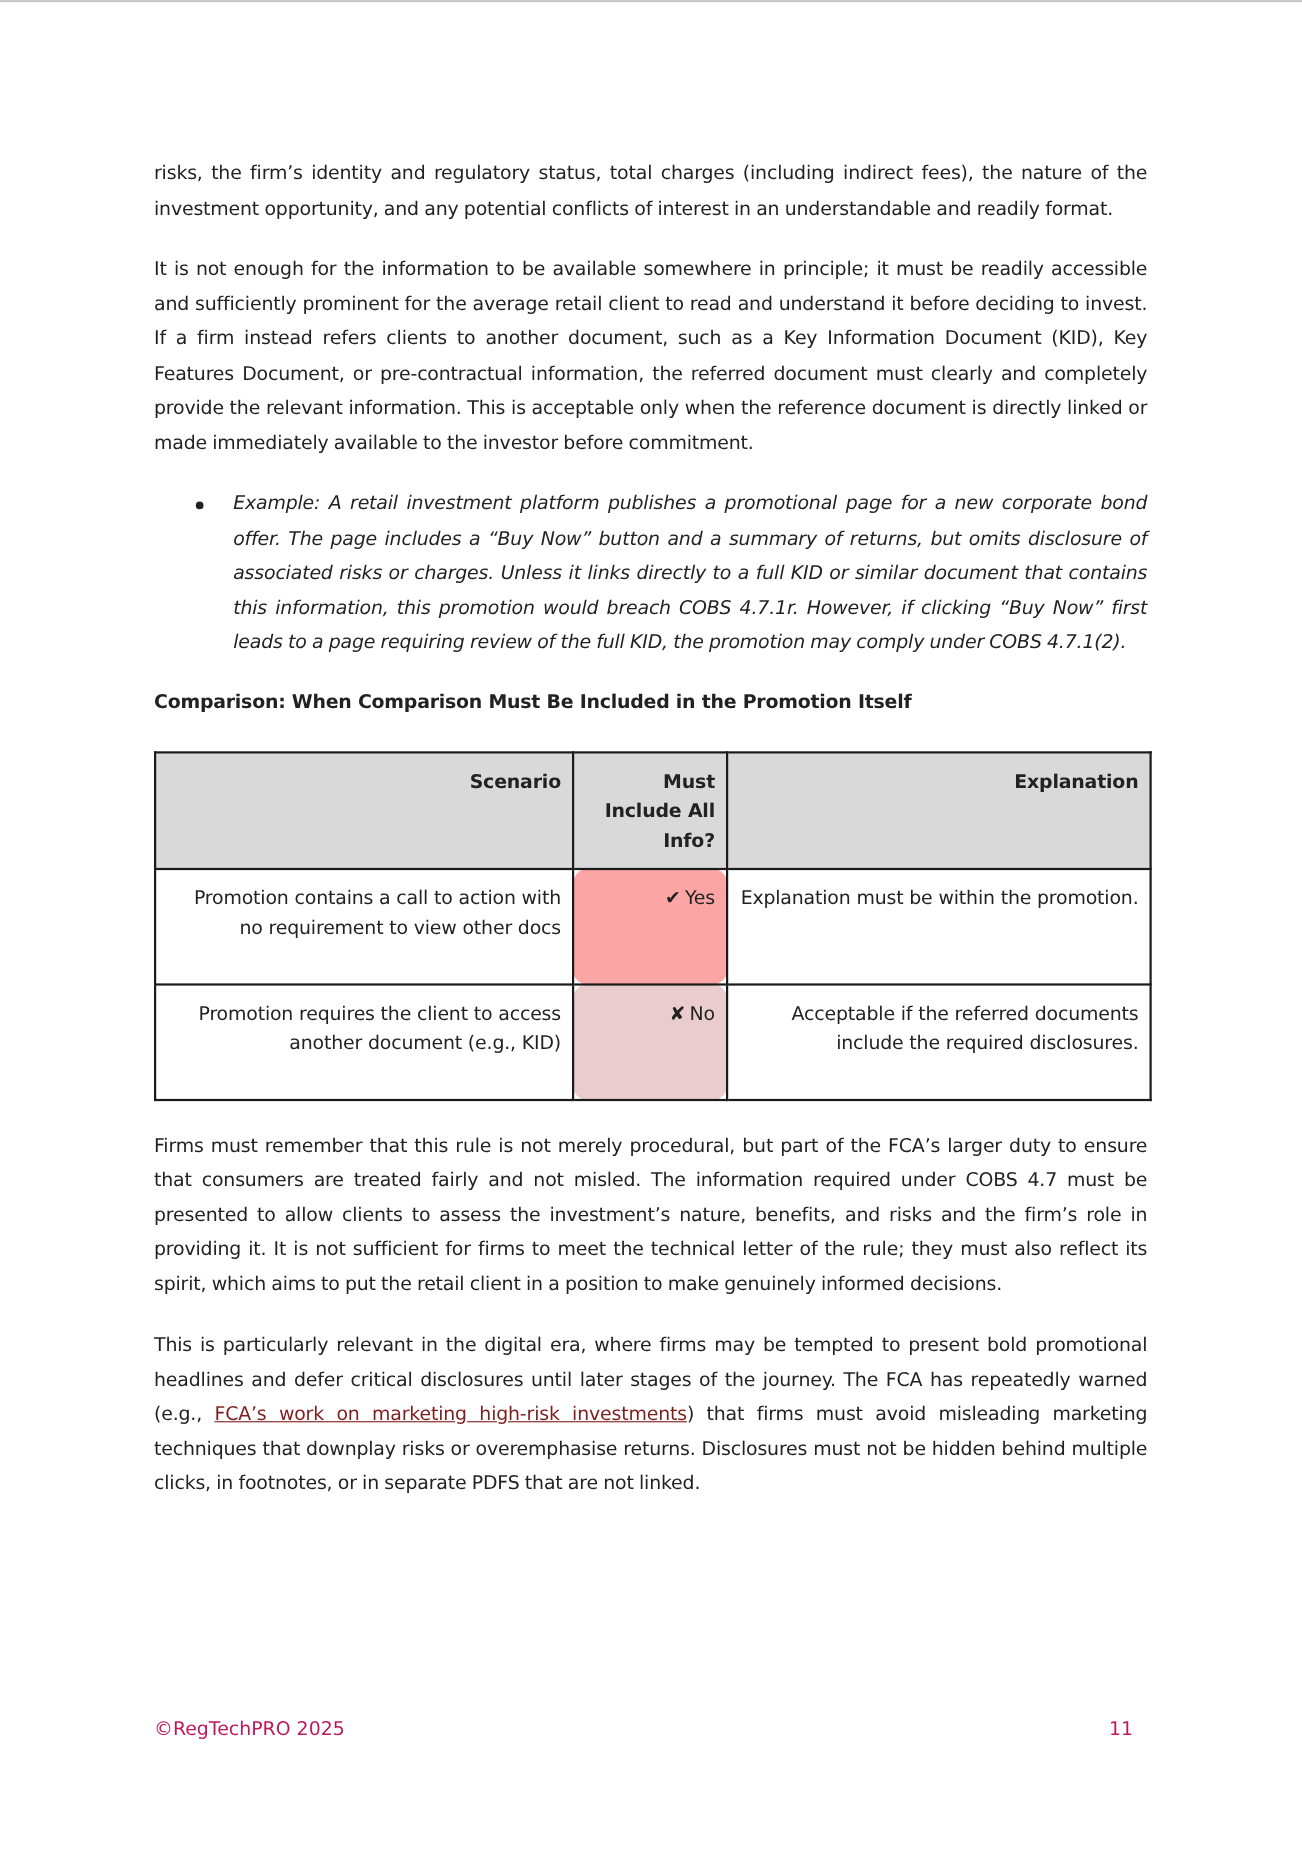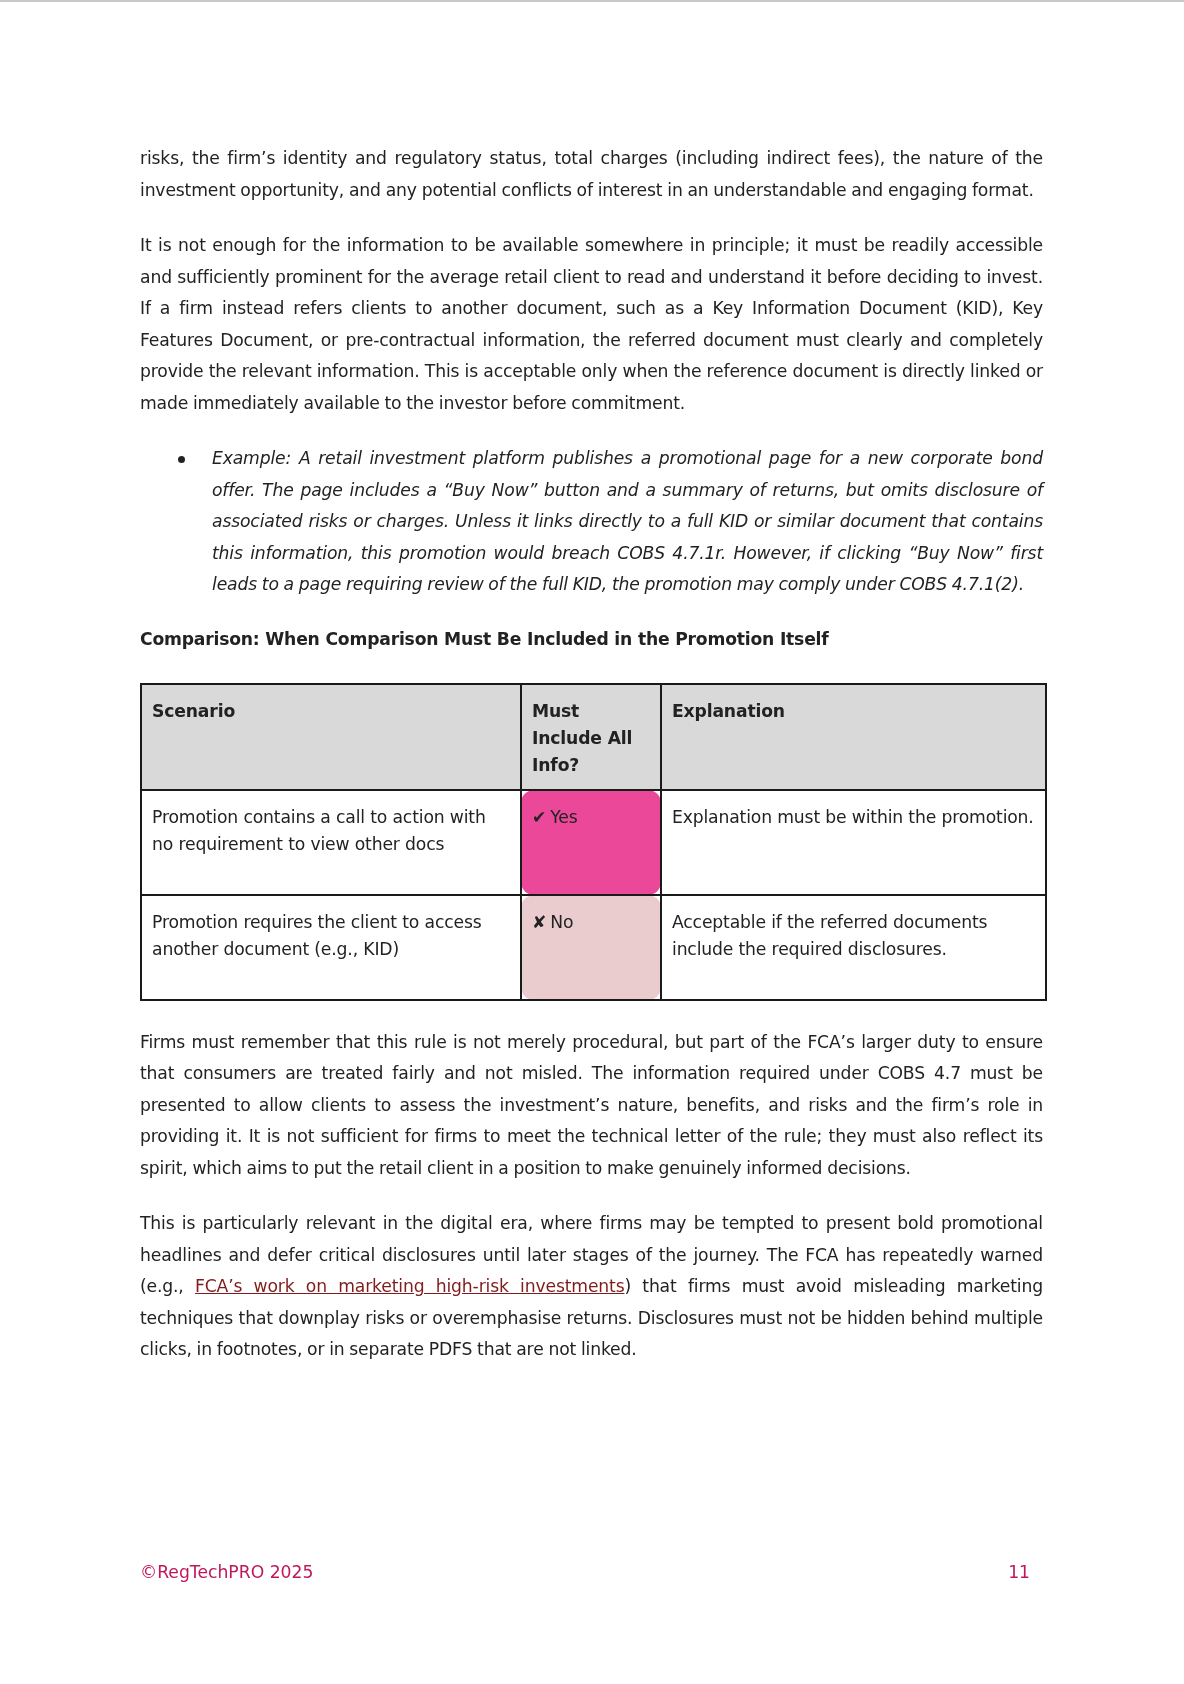--- a/index.html
+++ b/index.html
@@ -56,30 +56,30 @@
       width: 905px;
       margin-top: 30px;
       table-layout: fixed;
     }
     table.cmp th, table.cmp td {
       border: 2px solid #1a1a1a;
       vertical-align: top;
       padding: 13px 10px 10px 10px;
       font-size: 17.2px;
       line-height: 27px;
-      text-align: left;
+      text-align: right;
       letter-spacing: -0.15px;
     }
     table.cmp th {
       background: #d9d9d9;
       font-weight: bold;
       height: 78px;
     }
     table.cmp td { height: 80px; background: #ffffff; border-radius: 13px; }
-    table.cmp td.yes { background: #ec4899; }
+    table.cmp td.yes { background: #fca5a5; }
     table.cmp td.no { background: #eacccf; }
     .mark { font-weight: bold; margin-right: 4px; }
     a.link {
       color: #7f1d1d;
       text-decoration: underline;
     }
     .footer {
       position: absolute;
       top: 1562px;
       left: 140px;
@@ -91,21 +91,21 @@
       position: absolute; right: 0; top: 0;
     }
   </style>
 </head>
 <body>
 
 <div class="top-rule"></div>
 
 <div class="page">
 
-  <p class="body">risks, the firm’s identity and regulatory status, total charges (including indirect fees), the nature of the investment opportunity, and any potential conflicts of interest in an understandable and engaging format.</p>
+  <p class="body">risks, the firm’s identity and regulatory status, total charges (including indirect fees), the nature of the investment opportunity, and any potential conflicts of interest in an understandable and readily format.</p>
   <div class="gap"></div>
 
   <p class="body">It is not enough for the information to be available somewhere in principle; it must be readily accessible and sufficiently prominent for the average retail client to read and understand it before deciding to invest. If a firm instead refers clients to another document, such as a Key Information Document (KID), Key Features Document, or pre-contractual information, the referred document must clearly and completely provide the relevant information. This is acceptable only when the reference document is directly linked or made immediately available to the investor before commitment.</p>
   <div class="gap"></div>
 
   <ul class="bullet-list">
     <li class="bullet-item">
       <span class="bullet-dot"></span>
       <p class="body">Example: A retail investment platform publishes a promotional page for a new corporate bond offer. The page includes a “Buy Now” button and a summary of returns, but omits disclosure of associated risks or charges. Unless it links directly to a full KID or similar document that contains this information, this promotion would breach COBS 4.7.1r. However, if clicking “Buy Now” first leads to a page requiring review of the full KID, the promotion may comply under COBS 4.7.1(2).</p>
     </li>

